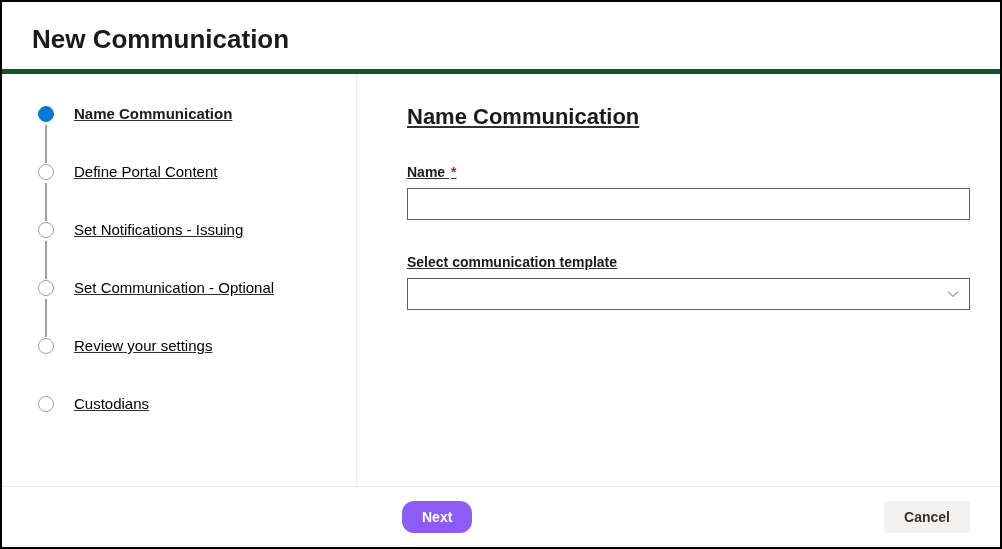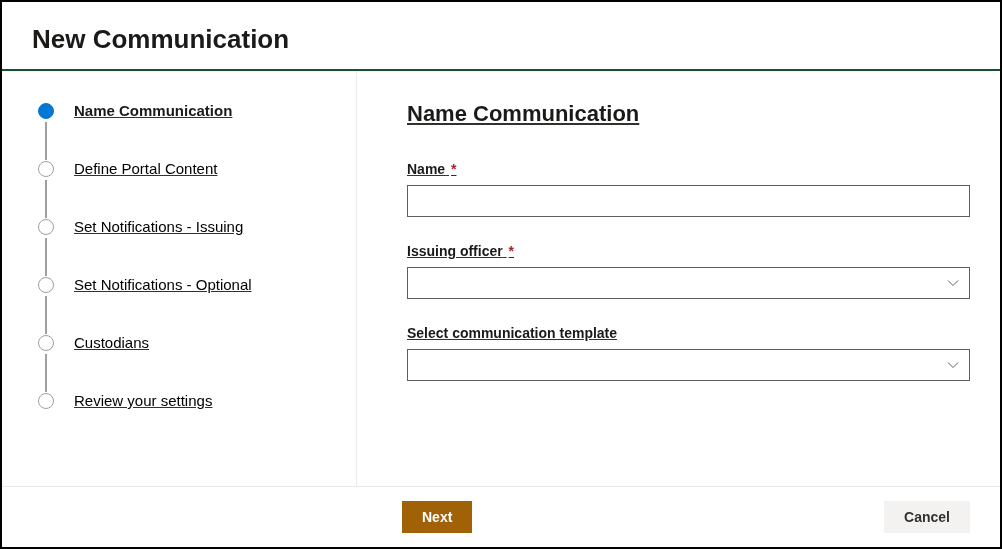--- a/index.html
+++ b/index.html
@@ -8,21 +8,21 @@
       background: #fff;
       color: #323130;
       width: 1002px;
       height: 549px;
       border: 2px solid #000;
       display: flex;
       flex-direction: column;
     }
     .header {
       padding: 22px 30px 14px 30px;
-      border-bottom: 2px solid #14532d;
+      border-bottom: 5px solid #14532d;
     }
     .header h1 {
       font-size: 26px;
       font-weight: 700;
       color: #1b1a19;
     }
     .body {
       display: flex;
       flex: 1;
       overflow: hidden;
@@ -75,21 +75,21 @@
       flex: 1;
       padding: 30px 30px 20px 50px;
     }
     .form-pane h2 {
       font-size: 22px;
       font-weight: 700;
       color: #1b1a19;
       margin-bottom: 34px;
     }
     .field {
-      margin-bottom: 26px;
+      margin-bottom: 34px;
     }
     .field-label {
       font-size: 14px;
       font-weight: 600;
       color: #1b1a19;
       margin-bottom: 8px;
       display: block;
     }
     .required-asterisk {
       color: #a4262c;
@@ -132,22 +132,23 @@
     .btn {
       font-family: inherit;
       font-size: 14px;
       font-weight: 600;
       border: none;
       padding: 8px 20px;
       cursor: pointer;
       min-height: 32px;
     }
     .btn-primary {
-      background: #a16207;
+      background: #8b5cf6;
       color: #fff;
+      border-radius: 12px;
     }
     .btn-secondary {
       background: #f3f2f1;
       color: #323130;
     }
   </style>
 </head>
 <body>
 
 <div class="header">
@@ -172,61 +173,48 @@
 
     <div class="step">
       <div class="step-marker"></div>
       <div class="step-connector"></div>
       <div class="step-label">Set Notifications - Issuing</div>
     </div>
 
     <div class="step">
       <div class="step-marker"></div>
       <div class="step-connector"></div>
-      <div class="step-label">Set Notifications - Optional</div>
+      <div class="step-label">Set Communication - Optional</div>
+    </div>
+
+    <div class="step">
+      <div class="step-marker"></div>
+
+      <div class="step-label">Review your settings</div>
     </div>
 
     <div class="step">
       <div class="step-marker"></div>
       <div class="step-connector"></div>
       <div class="step-label">Custodians</div>
-    </div>
-
-    <div class="step">
-      <div class="step-marker"></div>
-
-      <div class="step-label">Review your settings</div>
     </div>
 
   </nav>
 
   <section class="form-pane">
     <h2>Name Communication</h2>
 
     <div class="field">
       <label class="field-label">
         <span>Name</span>
         <span class="required-asterisk">*</span>
       </label>
       <input type="text" class="text-input" value="" style="">
     </div>
 
-    <div class="field">
-      <label class="field-label">
-        <span>Issuing officer</span>
-        <span class="required-asterisk">*</span>
-      </label>
-      <div class="select-input">
-        <span class="chevron-down">
-          <svg viewBox="0 0 12 12" width="12" height="12">
-              <path d="M1 3.5 L6 8.5 L11 3.5" stroke="#605e5c" stroke-width="1" fill="none"></path>
-            </svg>
-        </span>
-      </div>
-    </div>
 
     <div class="field">
       <label class="field-label">Select communication template</label>
       <div class="select-input">
         <span class="chevron-down">
           <svg viewBox="0 0 12 12" width="12" height="12">
               <path d="M1 3.5 L6 8.5 L11 3.5" stroke="#605e5c" stroke-width="1" fill="none"></path>
             </svg>
         </span>
       </div>

